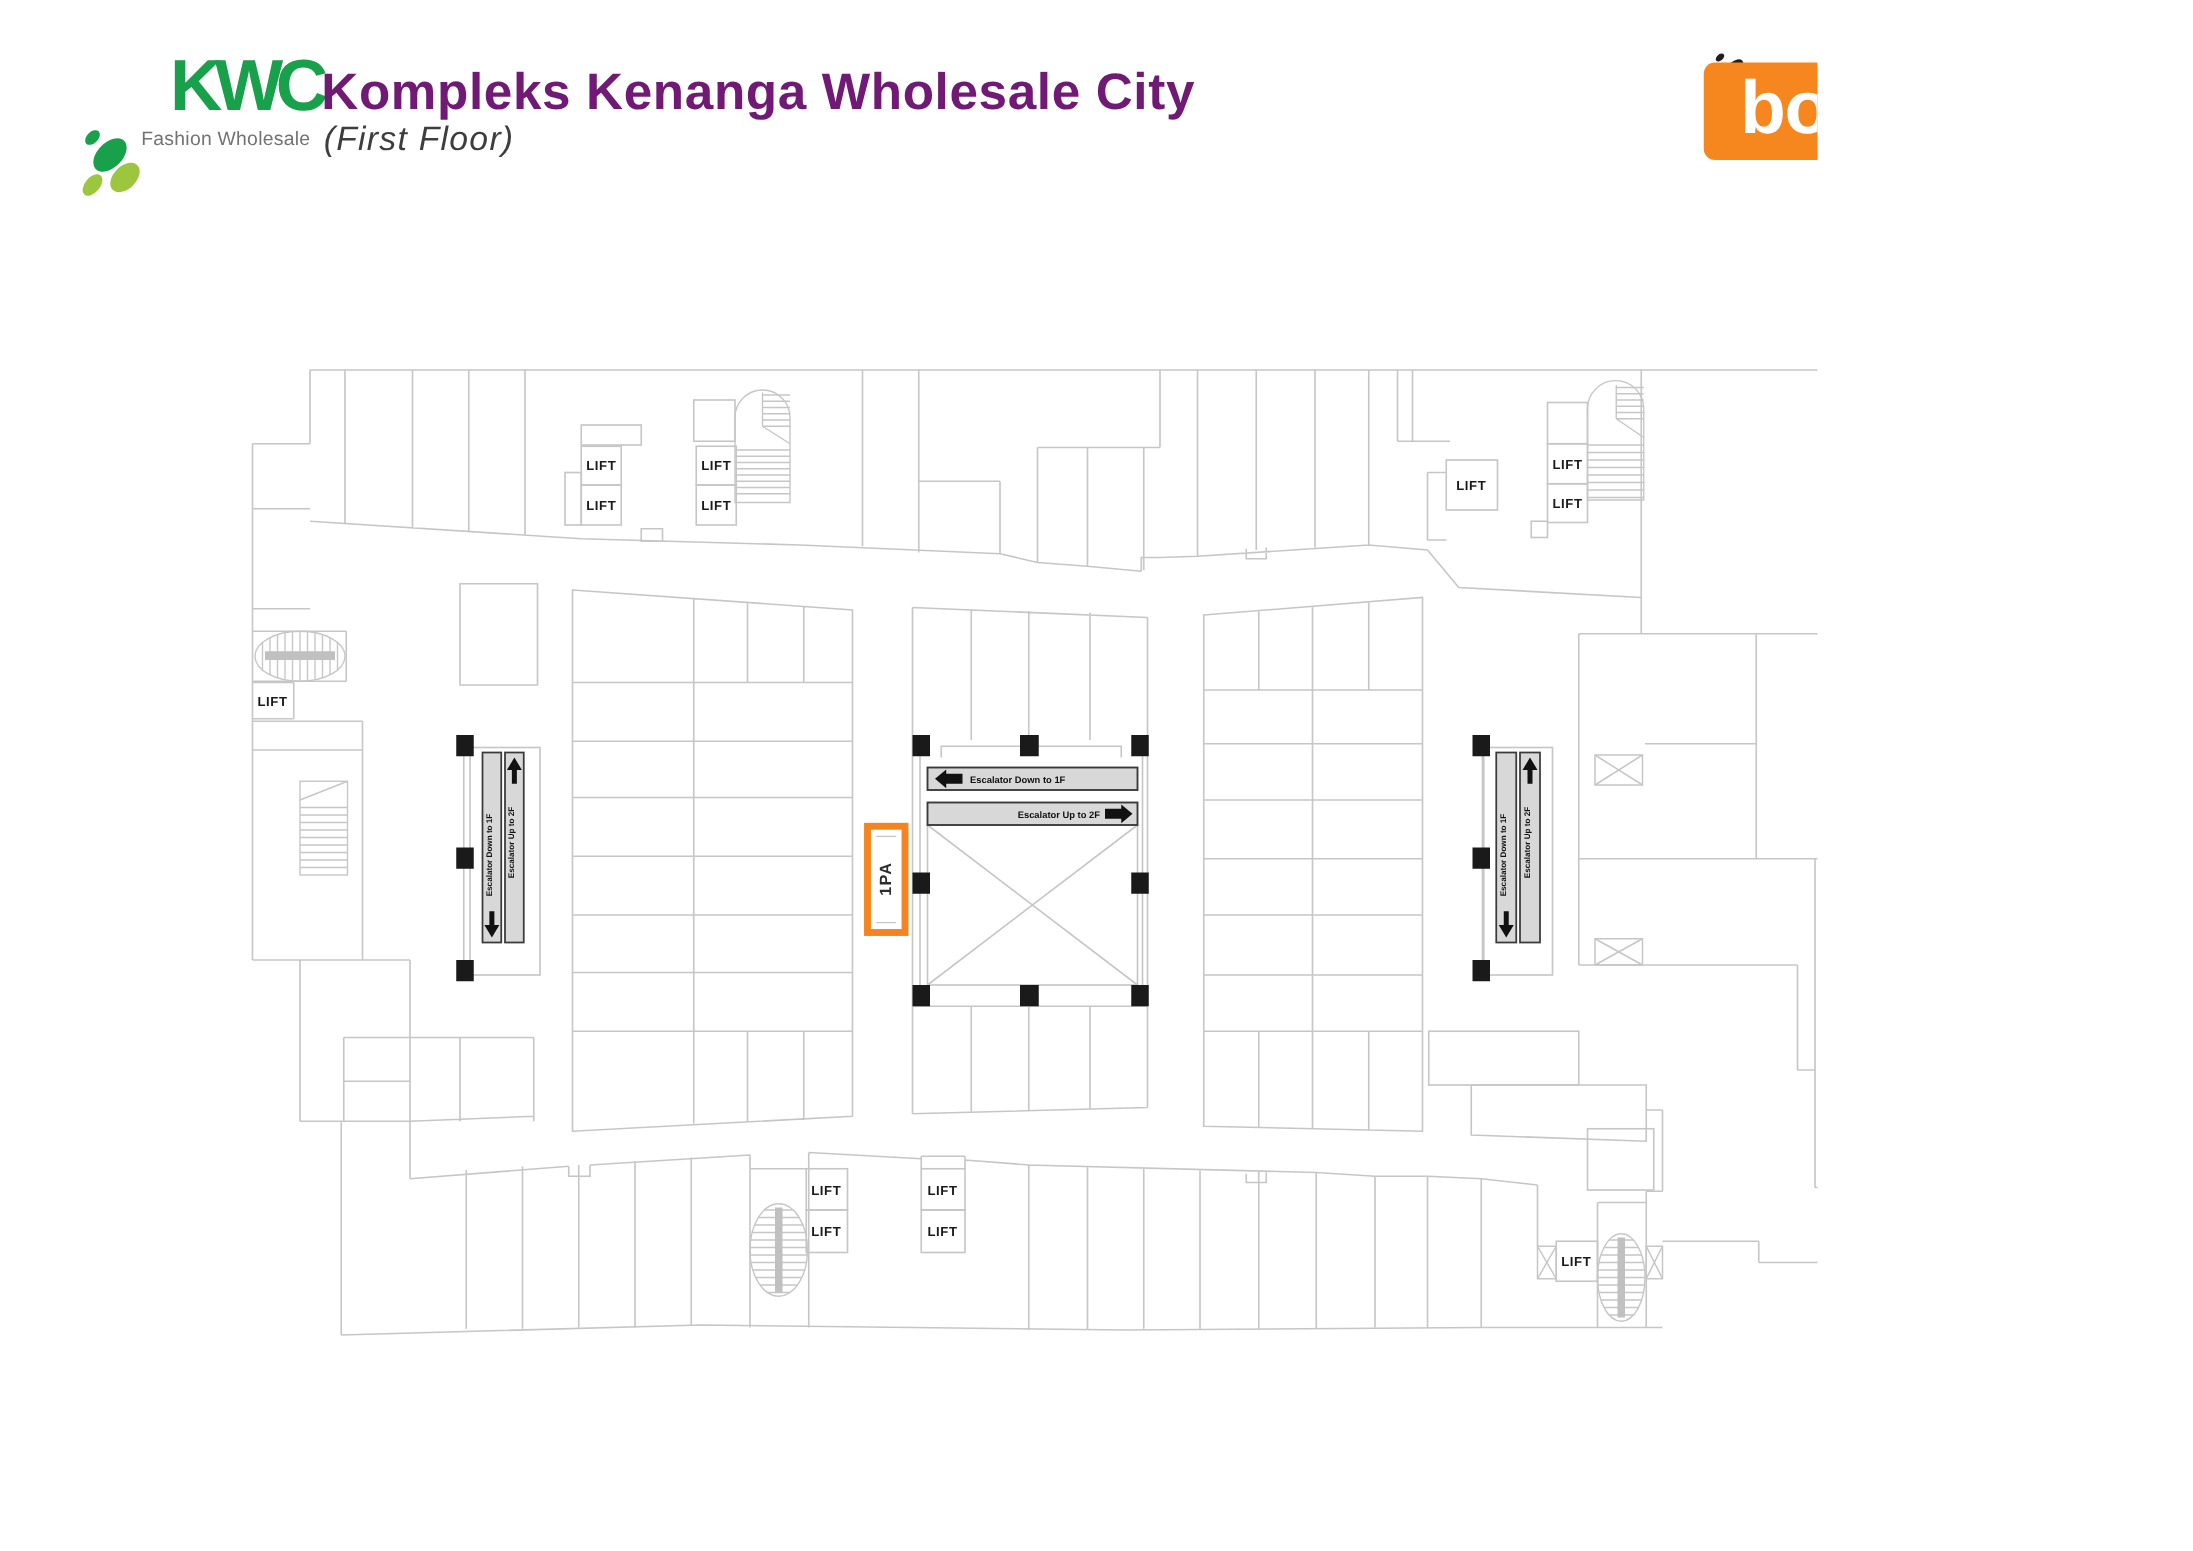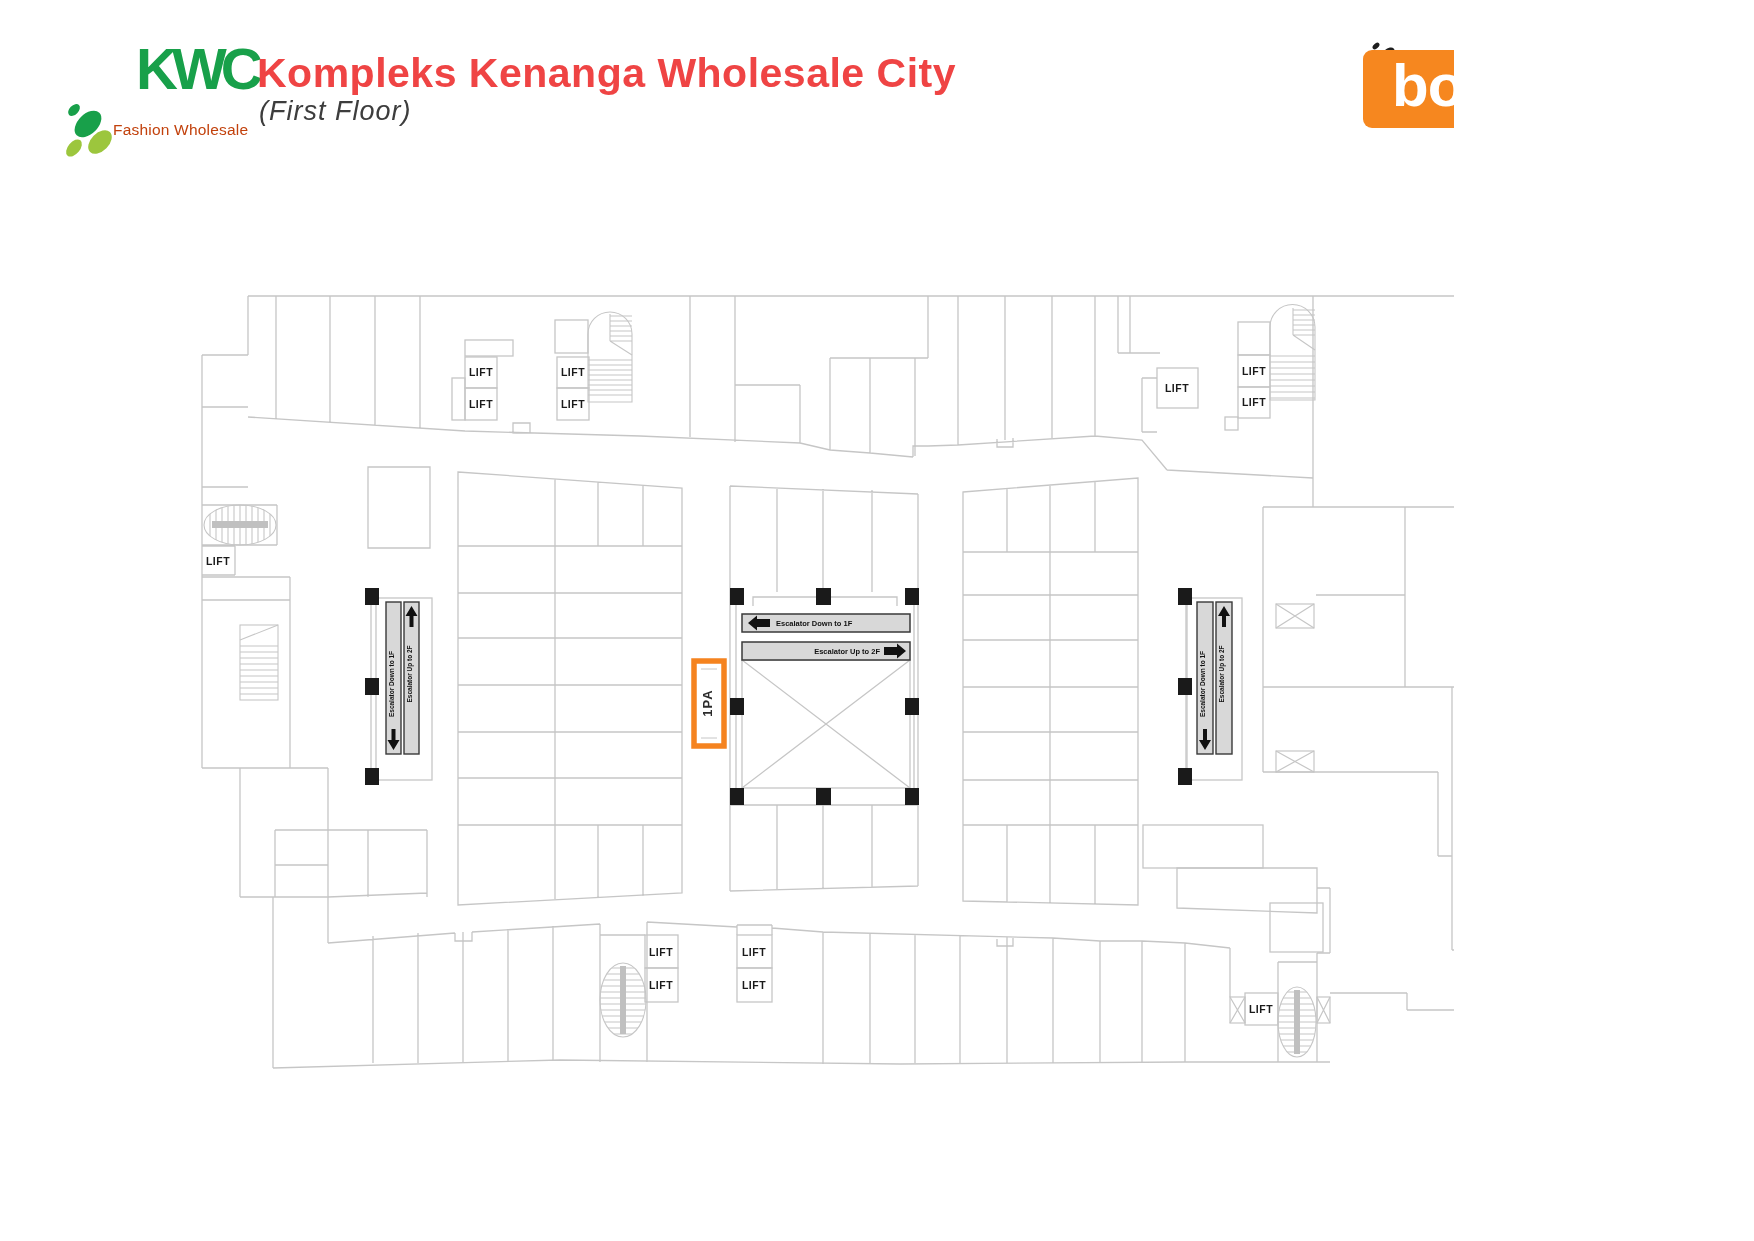--- a/index.html
+++ b/index.html
@@ -1,22 +1,22 @@
 <!DOCTYPE html>
 <html><head>
 <meta charset="utf-8">
 <style>
   html,body{margin:0;padding:0;background:#ffffff;}
   .canvas{position:relative;width:1454px;height:1241px;background:#ffffff;overflow:hidden;
           font-family:"Liberation Sans", sans-serif;}
   .abs{position:absolute;}
   
   .kwc-text{left:136px;top:40px;font-size:58px;font-weight:800;letter-spacing:-6px;color:#18A04A;line-height:1;}
-  .kwc-tag{left:113px;top:121px;font-size:15.5px;font-weight:500;color:#c2410c;letter-spacing:.2px;}
-  .title{left:257px;top:50px;font-size:41px;font-weight:700;color:#ef4444;letter-spacing:.5px;white-space:nowrap;}
+  .kwc-tag{left:113px;top:103px;font-size:15.5px;font-weight:500;color:#737373;letter-spacing:.2px;}
+  .title{left:257px;top:50px;font-size:41px;font-weight:700;color:#701a75;letter-spacing:.5px;white-space:nowrap;}
   .subtitle{left:259px;top:96px;font-size:27px;font-style:italic;color:#3d3d3d;letter-spacing:1px;}
   .ob-wrap{left:1356px;top:50px;display:flex;align-items:center;}
   .ob-word{font-size:60px;font-weight:800;color:#1f1f1f;letter-spacing:-2.5px;line-height:1;}
   .ob-box{margin-left:7px;background:#F6871F;border-radius:9px;padding:6px 13px 12px 29px;
           font-size:60px;font-weight:800;color:#ffffff;letter-spacing:-1px;line-height:1;}
   svg{display:block;}
   .plan{left:0;top:0;}
   text{font-family:"Liberation Sans", sans-serif;}
   .liftlbl{font-size:10.5px;font-weight:bold;letter-spacing:.5px;fill:#1a1a1a;}
   .esclbl{font-size:7.5px;font-weight:bold;fill:#111;}

